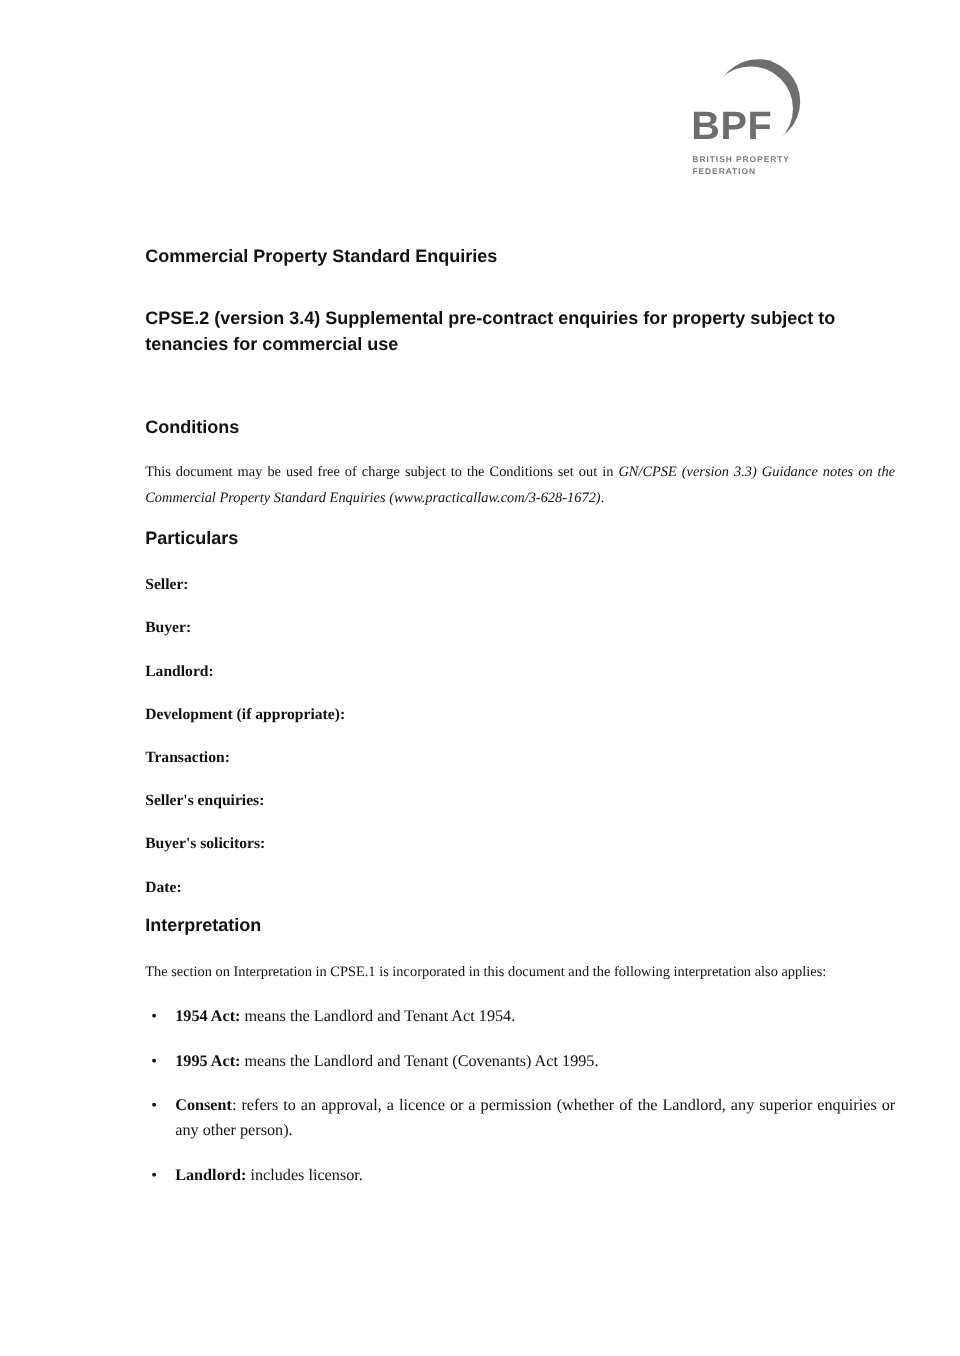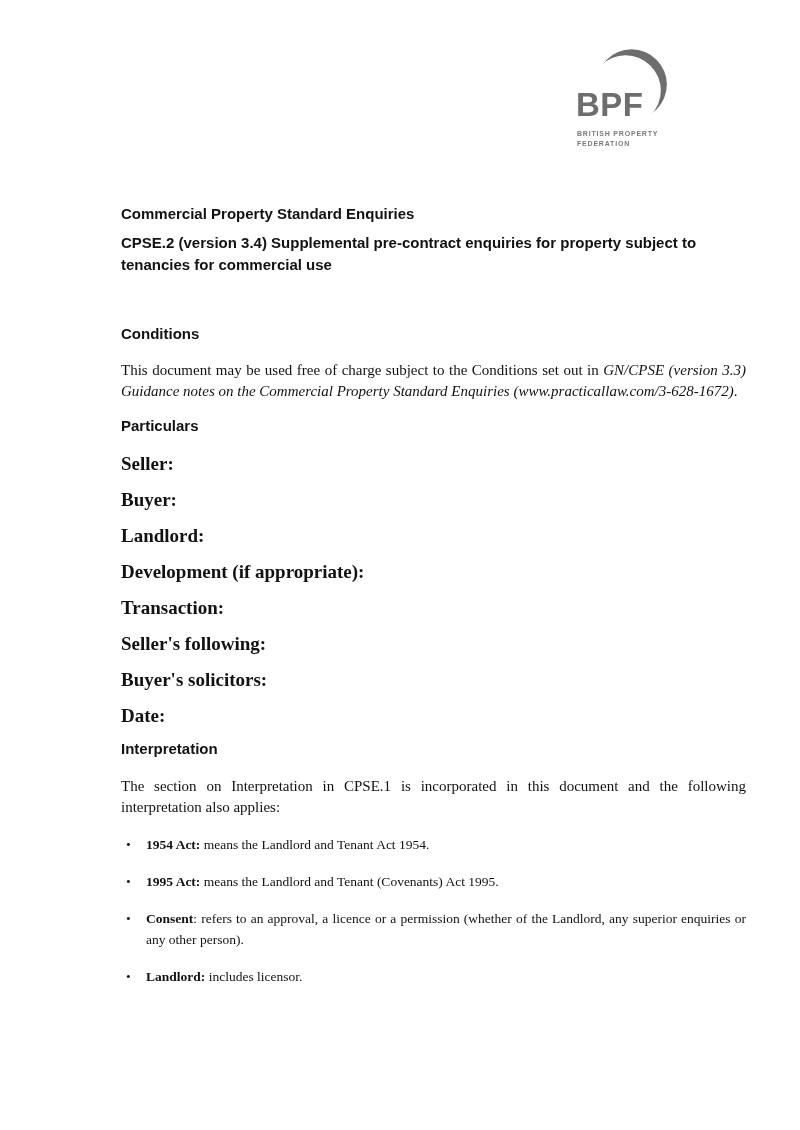--- a/index.html
+++ b/index.html
@@ -16,38 +16,38 @@
 
   
   .hd {
     font-family: "Liberation Sans", sans-serif;
     font-weight: bold;
     font-size: 15px;
     line-height: 22px;
     margin: 0;
     color: #121212;
   }
-  .subtitle { margin-top: 7px; }
+  .subtitle { margin-top: 30px; }
   .h-conditions { margin-top: 47px; }
   .h-particulars { margin-top: 13px; }
   .h-interpretation { margin-top: 12px; }
 
   
   .body-text {
-    font-size: 15px;
+    font-size: 12px;
     line-height: 21px;
     text-align: justify;
     margin: 15px 0 0 0;
   }
   .italic { font-style: italic; }
 
   
   .field {
     font-weight: bold;
-    font-size: 19px;
+    font-size: 13px;
     line-height: 21px;
     margin-top: 15px;
   }
   .field-first { margin-top: 16px; }
 
   
   .bullet { display: flex; margin-top: 16px; }
   .bullet .marker {
     width: 25px;
     padding-left: 5px;
@@ -135,21 +135,21 @@
 
     <p class="body-text"><span>This document may be used free of charge subject  to the Conditions set out in </span><span class="italic">GN/CPSE (version 3.3) Guidance notes on the Commercial Property Standard Enquiries (www.practicallaw.com/3-628-1672)</span><span>.</span></p>
 
     <h3 class="hd h-particulars">Particulars</h3>
 
     <div class="field field-first">Seller:</div>
     <div class="field">Buyer:</div>
     <div class="field">Landlord:</div>
     <div class="field">Development (if appropriate):</div>
     <div class="field">Transaction:</div>
-    <div class="field">Seller's following:</div>
+    <div class="field">Seller's enquiries:</div>
     <div class="field">Buyer's solicitors:</div>
     <div class="field">Date:</div>
 
     <h3 class="hd h-interpretation">Interpretation</h3>
 
     <p class="body-text" style="margin-top:16px">The section on Interpretation in CPSE.1 is incorporated in this document and the following interpretation also applies:</p>
 
     <div class="bullet">
       <span class="marker">•</span>
       <div class="btext"><span class="term">1954 Act:</span><span> means the Landlord and Tenant Act 1954.</span></div>

